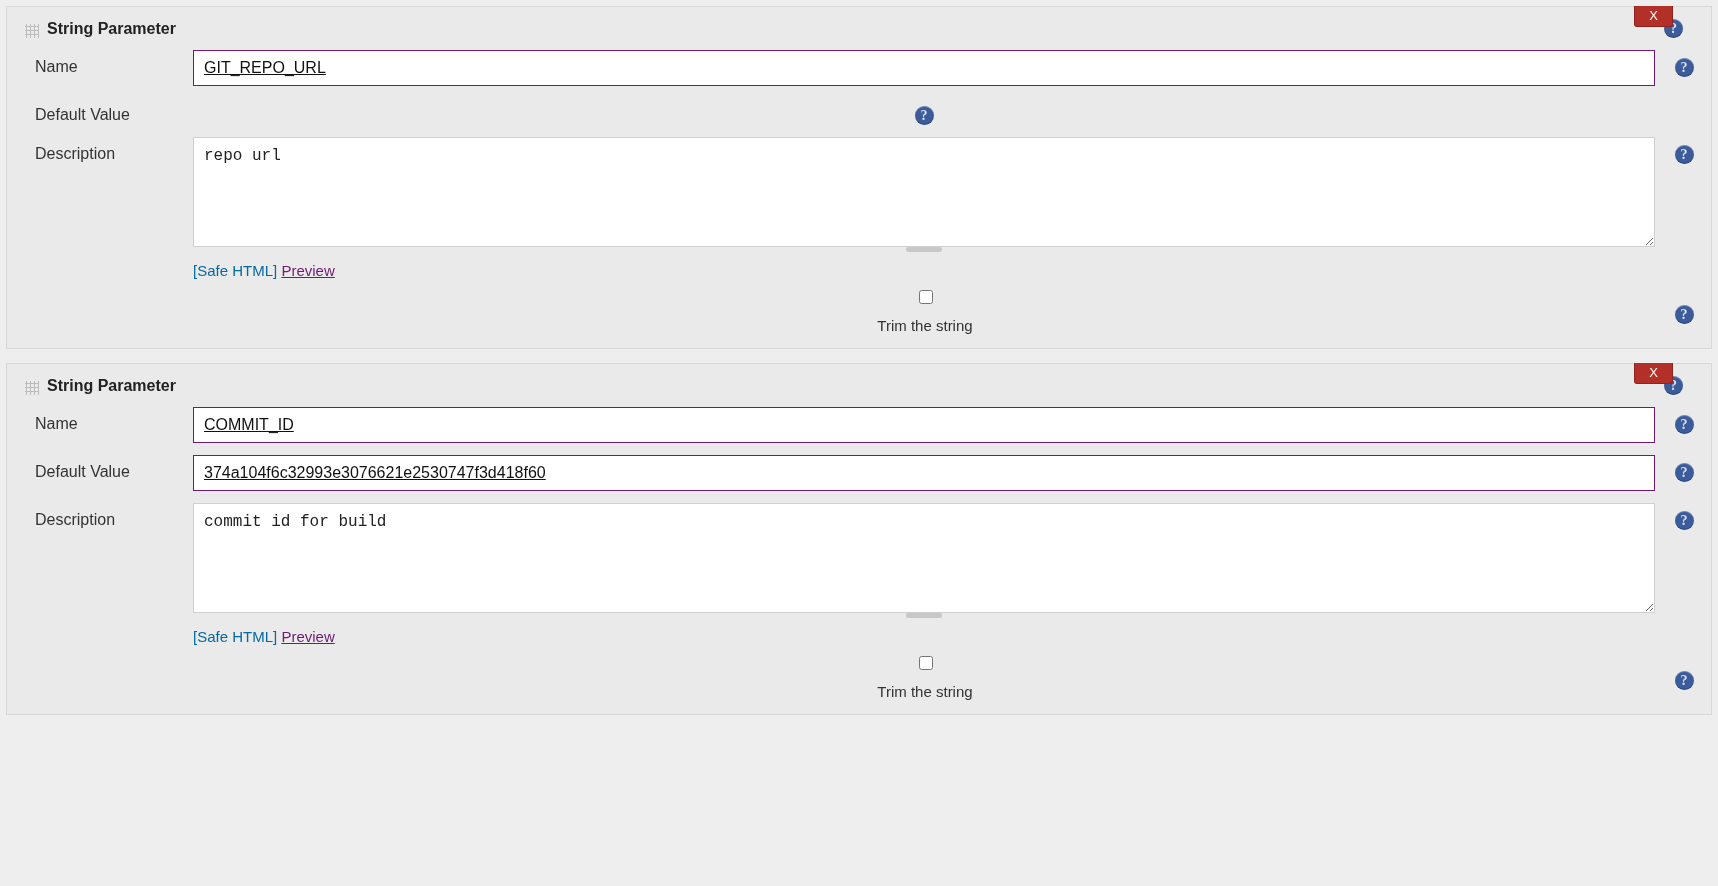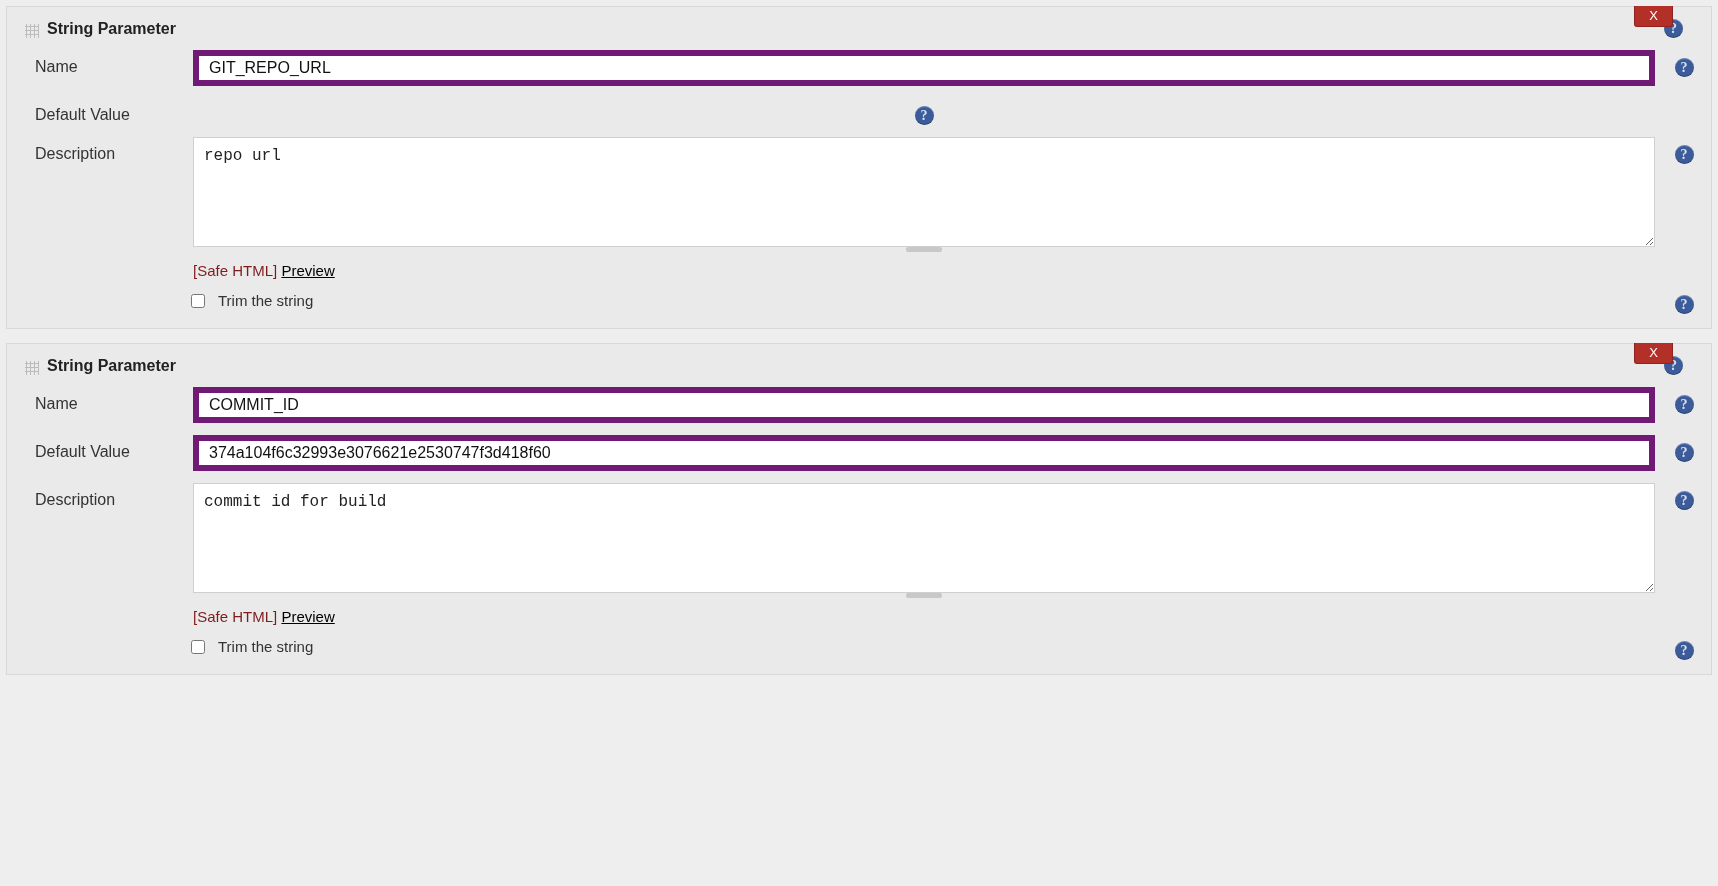--- a/index.html
+++ b/index.html
@@ -82,23 +82,24 @@
   .row-label {
     font-size: 16px;
     color: #333;
     padding-top: 8px;
   }
   .text-input {
     width: 100%;
     height: 36px;
     padding: 6px 10px;
     font-size: 16px;
-    border: 6px solid #701a75;
+    border: 1px solid #701a75;
     background: #fff;
     color: #111;
+    text-decoration: underline;
   }
   .textarea {
     width: 100%;
     height: 110px;
     padding: 8px 10px;
     font: 16px/1.3 Menlo, Consolas, "Courier New", monospace;
     border: 1px solid #cfcfcf;
     background: #fff;
     color: #222;
     resize: vertical;
@@ -110,31 +111,32 @@
     bottom: -2px;
     width: 36px; height: 5px;
     border-radius: 2px;
     background: #c8c8c8;
   }
   .row-help { padding-top: 8px; text-align: center; }
   .subrow {
     padding: 4px 6px 2px 186px;
     font-size: 15px;
   }
-  .safehtml-label { color: #7f1d1d; }
-  .preview-link { color: #000000; text-decoration: underline; cursor: pointer; }
+  .safehtml-label { color: #0369a1; }
+  .preview-link { color: #701a75; text-decoration: underline; cursor: pointer; }
   .trim-row {
     display: grid;
     grid-template-columns: 150px 1fr 42px;
     padding: 6px 6px 0 28px;
     align-items: center;
   }
   .trim-inner {
     display: flex; align-items: center; gap: 10px;
     padding-left: 2px;
+    flex-direction: column;
   }
   .trim-inner input[type=checkbox] {
     width: 14px; height: 14px;
     accent-color: #888;
   }
   .trim-label { font-size: 15px; color: #333; }
 </style>
 </head>
 <body>
 

